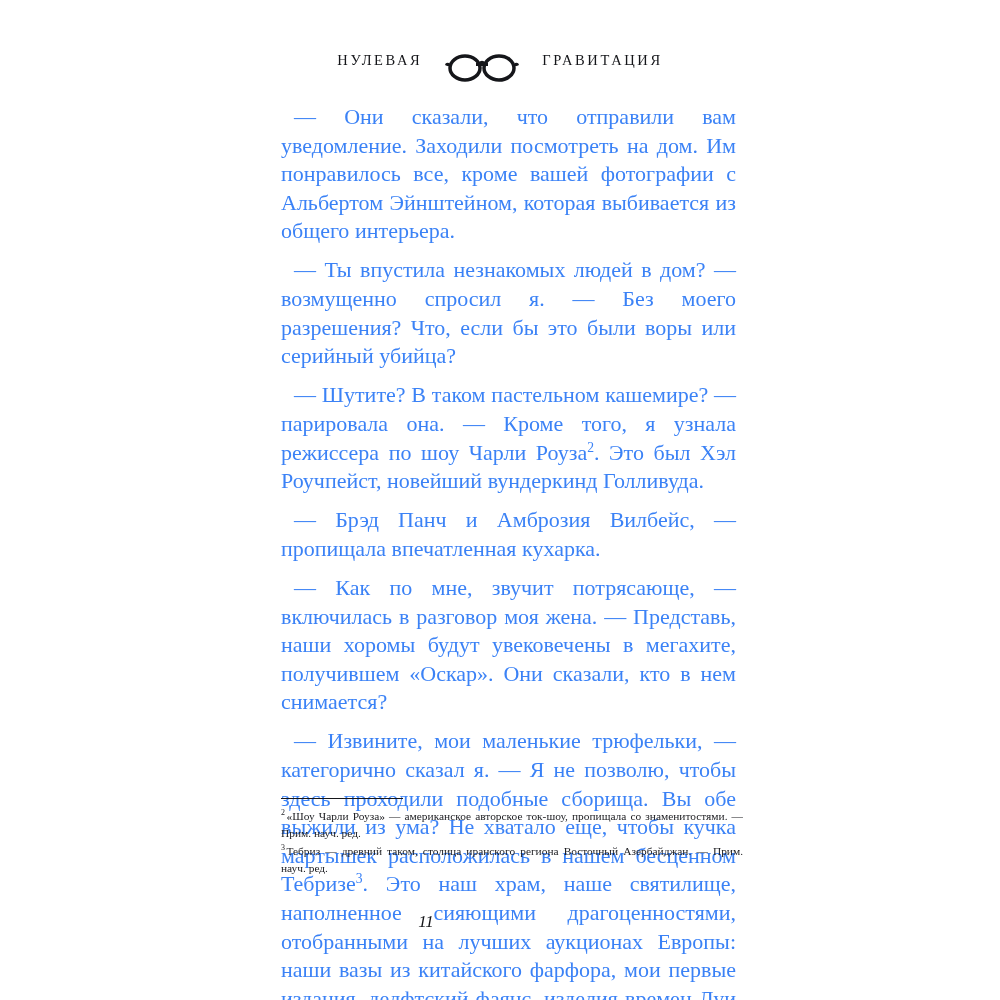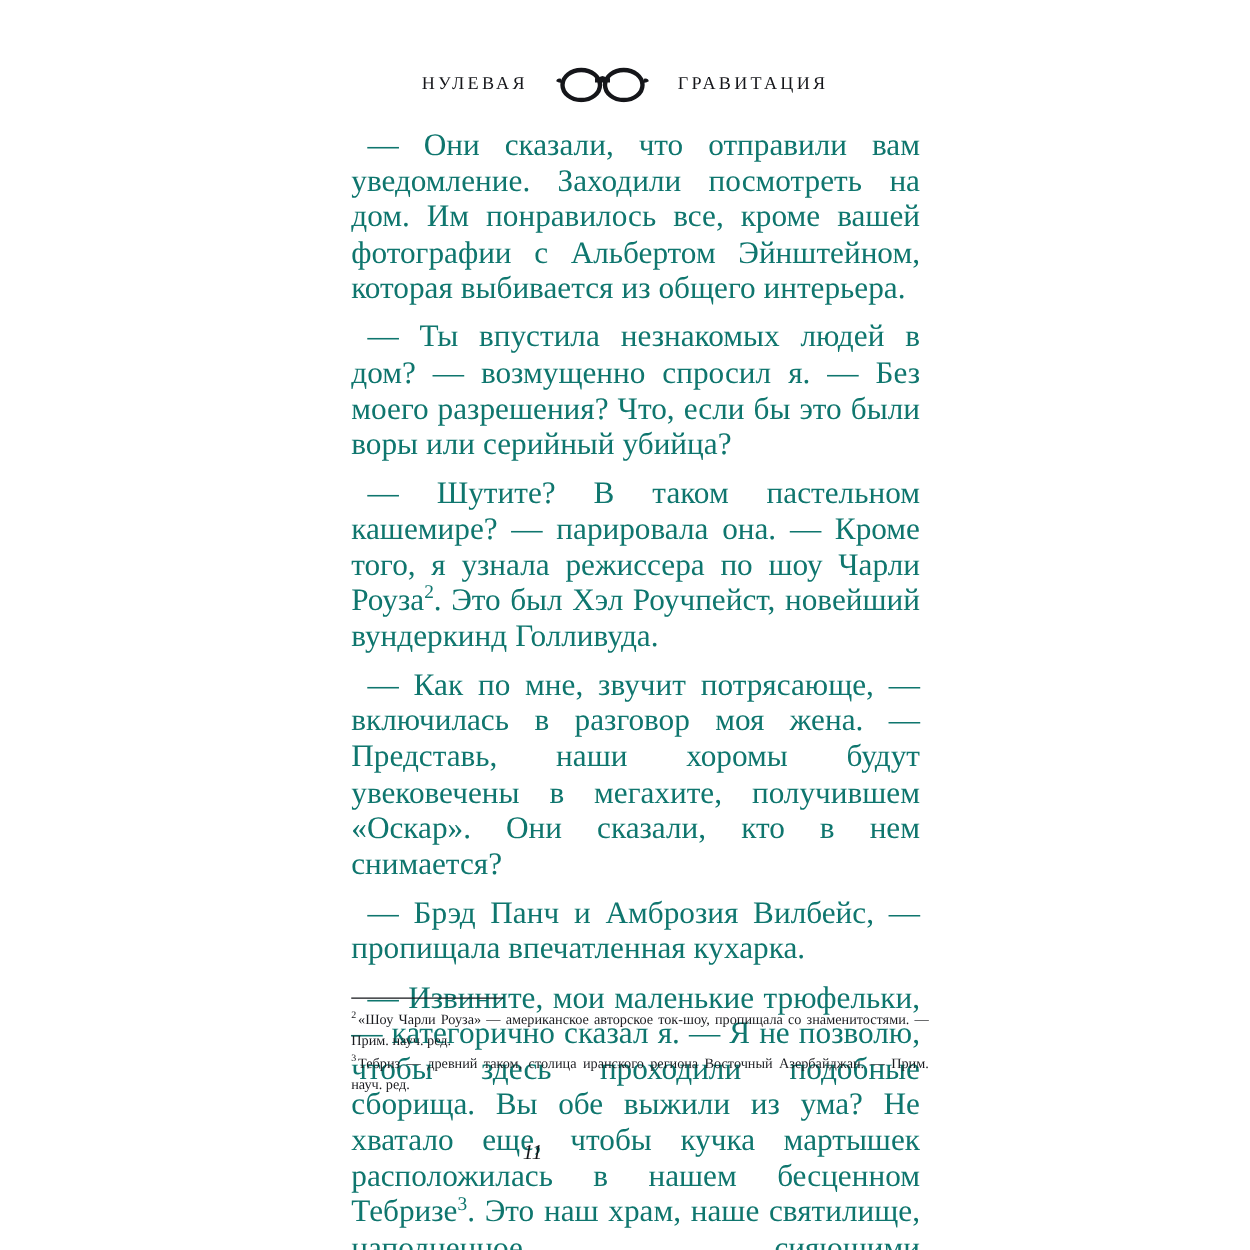--- a/index.html
+++ b/index.html
@@ -22,21 +22,20 @@
     box-sizing: border-box;
   }
 
   
   .running-head {
     position: absolute;
     left: 0;
     top: 52px;
     width: 1000px;
     display: flex;
-    align-items: center;
     justify-content: center;
     gap: 22px;
   }
   .running-head .rh-word {
     font-family: "Liberation Serif", "DejaVu Serif", serif;
     font-size: 14.5px;
     letter-spacing: 2.6px;
     text-transform: uppercase;
     font-variant: small-caps;
     color: #15161a;
@@ -52,23 +51,23 @@
   .body-col {
     position: absolute;
     left: 281px;
     top: 103px;
     width: 455px;
   }
   .para {
     margin: 0 0 10.5px 0;
     text-indent: 13px;
     text-align: justify;
-    font-size: 25px;
+    font-size: 22px;
     line-height: 28.6px;
-    color: #0f766e;
+    color: #3b82f6;
     hyphens: manual;
     word-spacing: 0.1px;
   }
   .para:last-child {
     margin-bottom: 0;
   }
   sup.fn-ref {
     font-size: 0.62em;
     vertical-align: super;
     line-height: 0;
@@ -134,22 +133,22 @@
         <rect x="64" y="21" width="24" height="7" fill="#15161a"></rect>
       </svg>
     </span>
     <span class="rh-word">ГРАВИТАЦИЯ</span>
   </div>
 
   <div class="body-col">
     <p class="para">— Они сказали, что отправили вам уведомление. Заходили посмотреть на дом. Им понравилось все, кроме вашей фотографии с Альбертом Эйнштейном, которая выбивается из общего интерьера.</p>
     <p class="para">— Ты впустила незнакомых людей в дом? — возмущенно спросил я. — Без моего разрешения? Что, если бы это были воры или серийный убийца?</p>
     <p class="para"><span>— Шутите? В таком пастельном кашемире? — парировала она. — Кроме того, я узнала режиссера по шоу Чарли Роуза</span><sup class="fn-ref">2</sup><span>. Это был Хэл Роучпейст, новейший вундеркинд Голливуда.</span></p>
+    <p class="para">— Брэд Панч и Амброзия Вилбейс, — пропищала впечатленная кухарка.</p>
     <p class="para">— Как по мне, звучит потрясающе, — включилась в разговор моя жена. — Представь, наши хоромы будут увековечены в мегахите, получившем «Оскар». Они сказали, кто в нем снимается?</p>
-    <p class="para">— Брэд Панч и Амброзия Вилбейс, — пропищала впечатленная кухарка.</p>
     <p class="para"><span>— Извините, мои маленькие трюфельки, — категорично сказал я. — Я не позволю, чтобы здесь проходили подобные сборища. Вы обе выжили из ума? Не хватало еще, чтобы кучка мартышек расположилась в нашем бесценном Тебризе</span><sup class="fn-ref">3</sup><span>. Это наш храм, наше святилище, наполненное сияющими драгоценностями, отобранными на лучших аукционах Европы: наши вазы из китайского фарфора, мои первые издания, делфтский фаянс, изделия времен Луи Сейза, безделушки и побрякушки, собранные за всю жизнь коллекционирования. Не говоря уже о том, что мне нужна атмосфера полного спокойствия для завершения монографии о раках-отшельниках.</span></p>
   </div>
 
   <div class="footnotes">
     <div class="fn-rule"></div>
     <p class="footnote"><sup>2</sup><span>«Шоу Чарли Роуза» — американское авторское ток-шоу, пропищала со знаменитостями. — </span><span class="src">Прим. науч. ред.</span></p>
     <p class="footnote"><sup>3</sup><span>Тебриз — древний таком, столица иранского региона Восточный Азербайджан. — </span><span class="src">Прим. науч. ред.</span></p>
   </div>
 
   <div class="folio">11</div>

